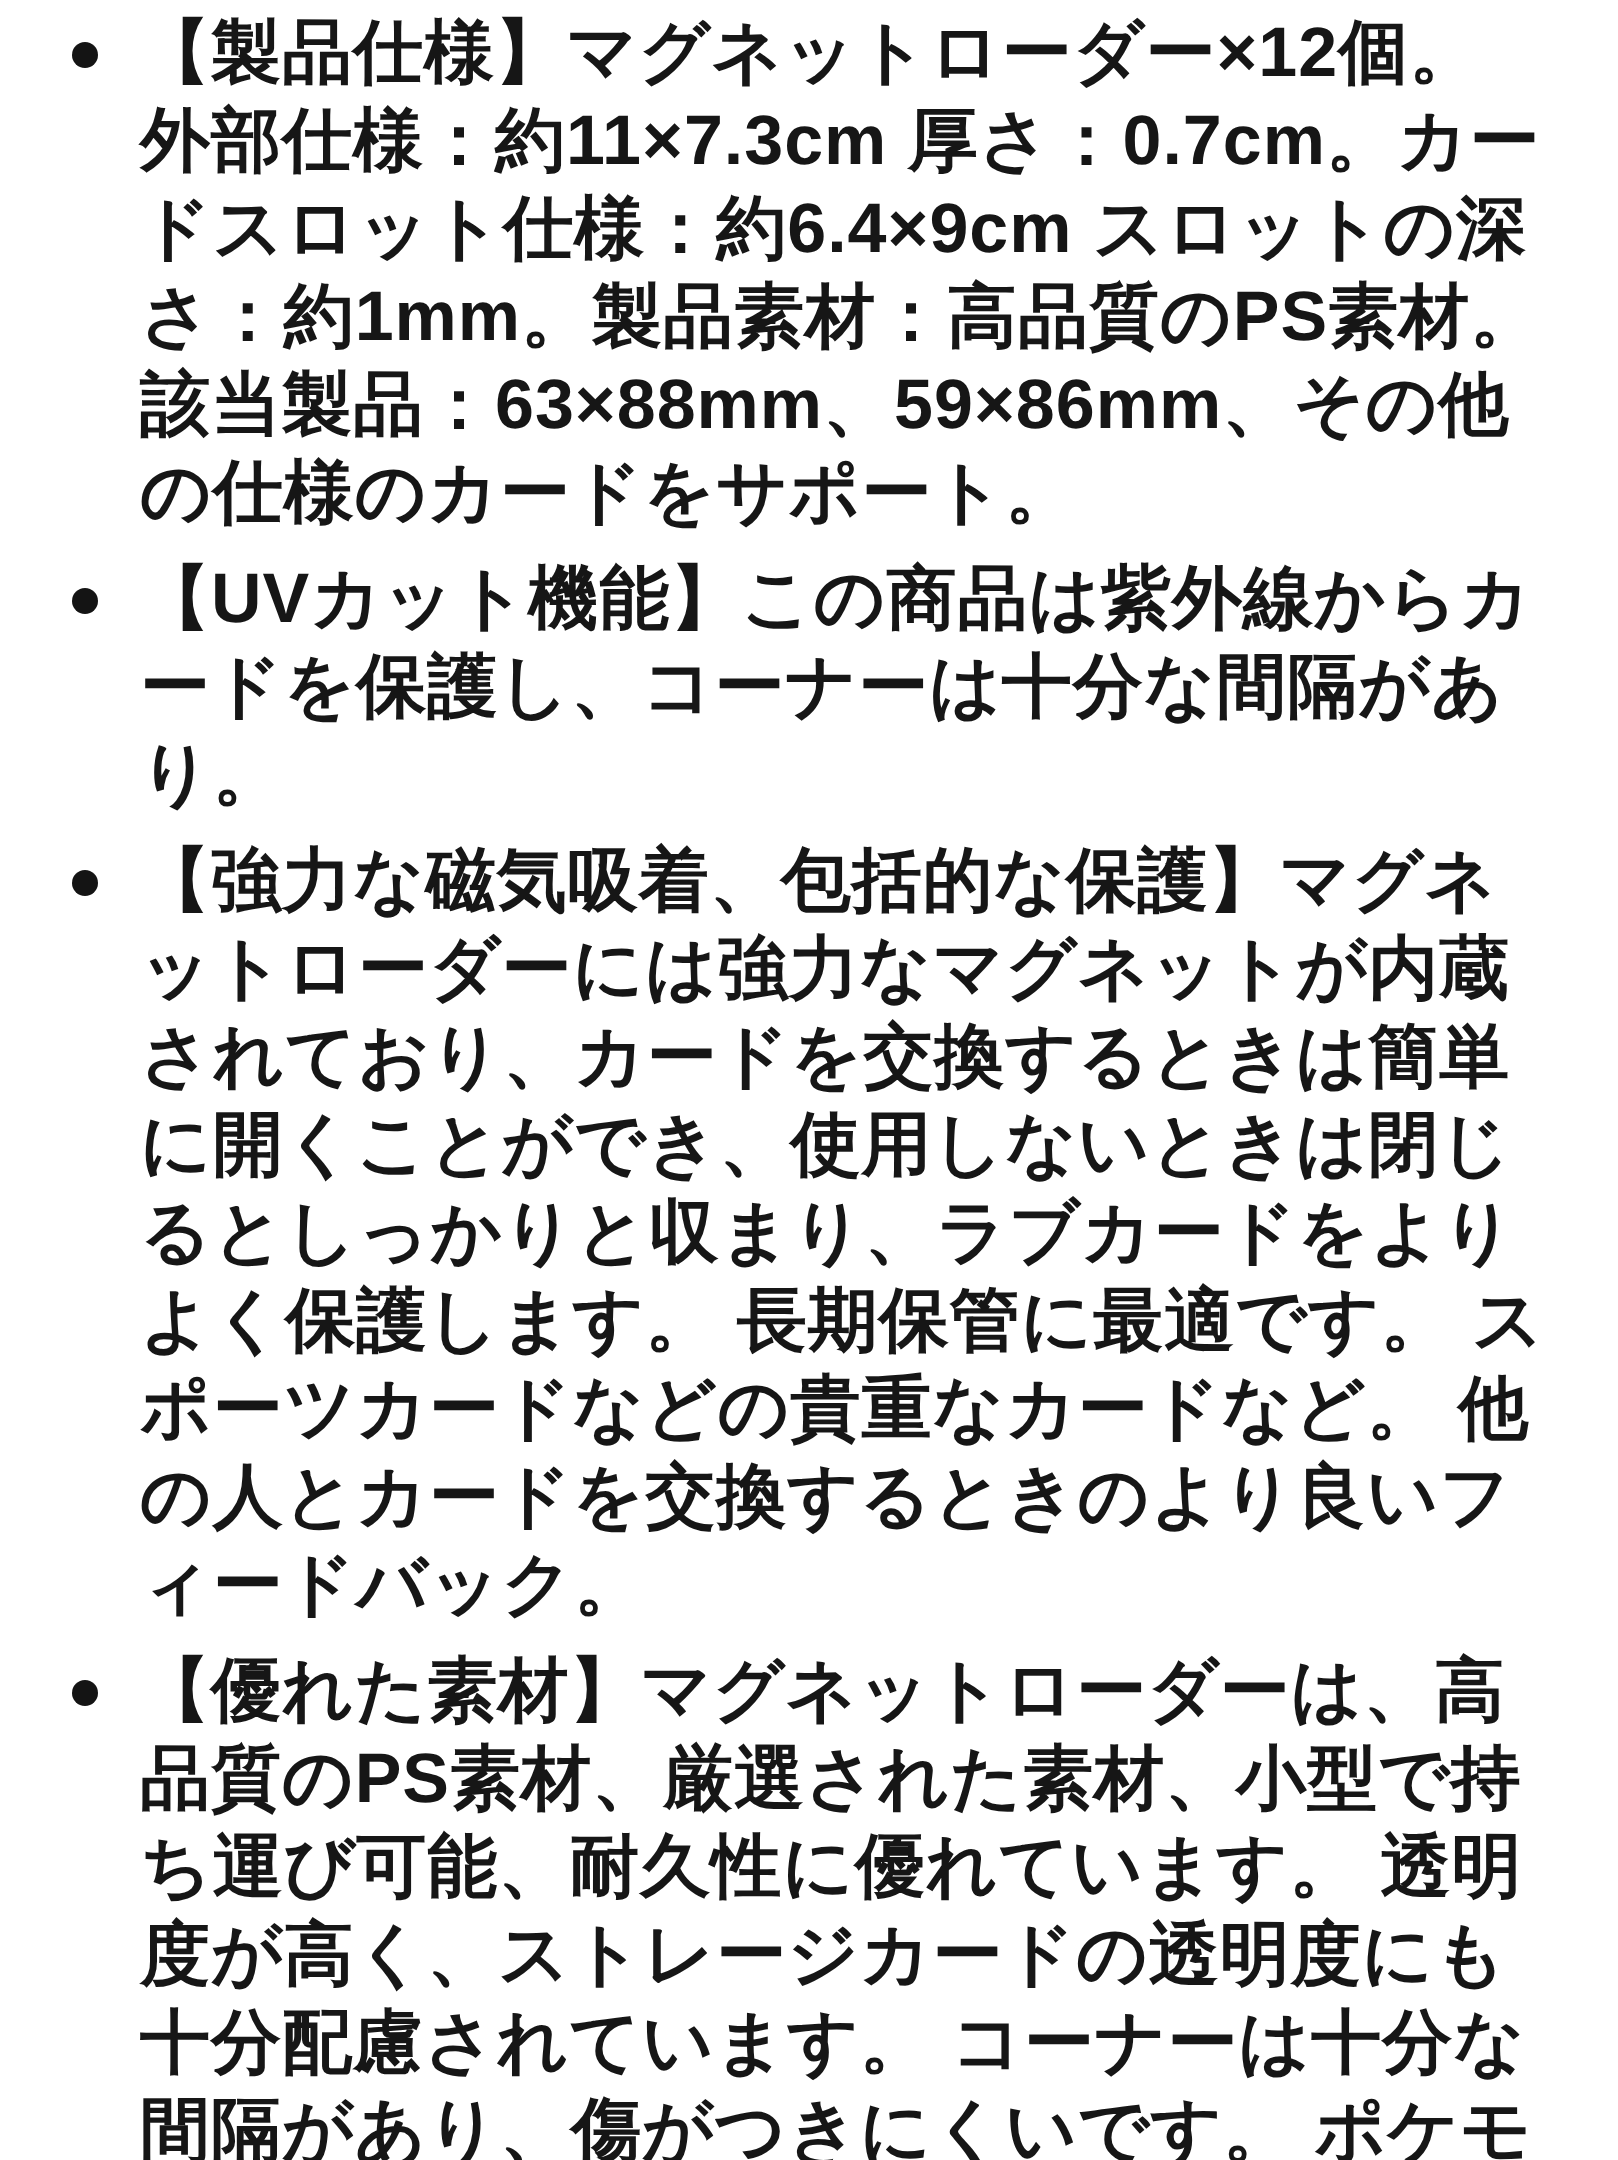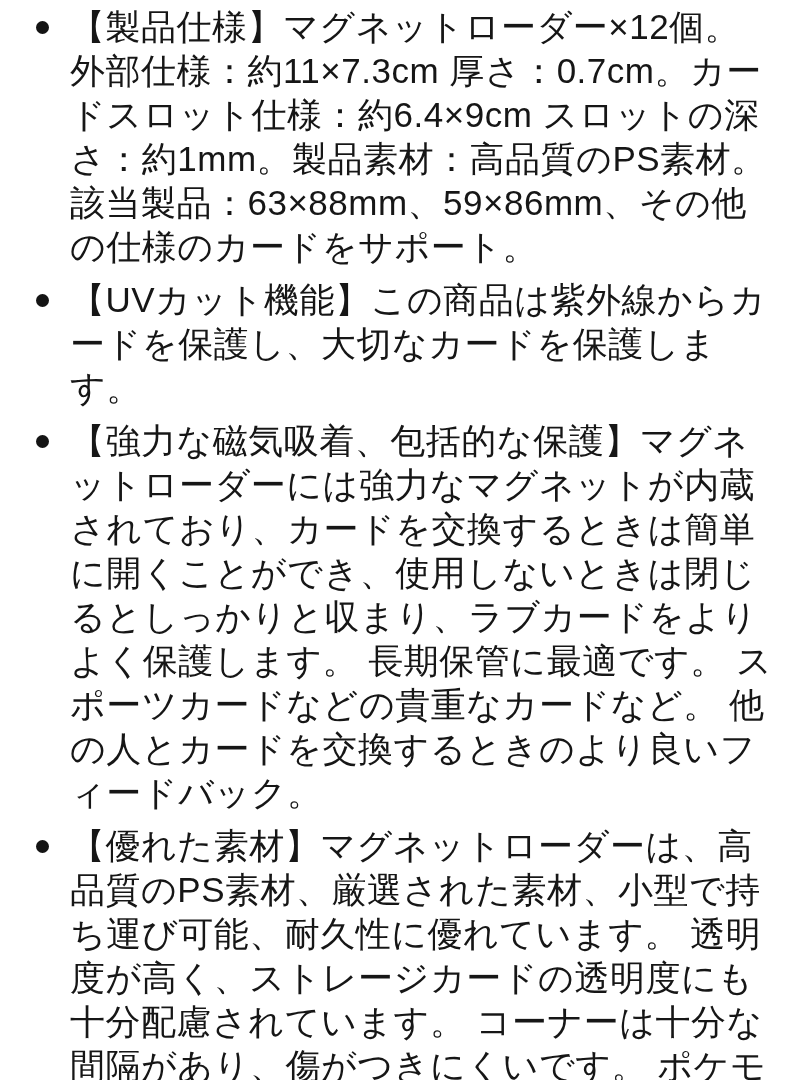--- a/index.html
+++ b/index.html
@@ -34,33 +34,34 @@
     position: absolute;
     left: -34px;
     top: 16px;
     width: 13px;
     height: 13px;
     border-radius: 50%;
     background: #141414;
   }
   .bullet-text {
     display: inline;
+    font-weight: bold;
   }
 </style>
 </head>
 <body>
 
 <ul class="bullet-list">
   <li class="bullet-item">
     <span class="bullet-dot"></span>
     <span class="bullet-text">【製品仕様】マグネットローダー×12個。外部仕様：約11×7.3cm 厚さ：0.7cm。カードスロット仕様：約6.4×9cm スロットの深さ：約1mm。製品素材：高品質のPS素材。該当製品：63×88mm、59×86mm、その他の仕様のカードをサポート。</span>
   </li>
   <li class="bullet-item">
     <span class="bullet-dot"></span>
-    <span class="bullet-text">【UVカット機能】この商品は紫外線からカードを保護し、大切なカードを保護します。</span>
+    <span class="bullet-text">【UVカット機能】この商品は紫外線からカードを保護し、コーナーは十分な間隔があり。</span>
   </li>
   <li class="bullet-item">
     <span class="bullet-dot"></span>
     <span class="bullet-text">【強力な磁気吸着、包括的な保護】マグネットローダーには強力なマグネットが内蔵されており、カードを交換するときは簡単に開くことができ、使用しないときは閉じるとしっかりと収まり、ラブカードをよりよく保護します。 長期保管に最適です。 スポーツカードなどの貴重なカードなど。 他の人とカードを交換するときのより良いフィードバック。</span>
   </li>
   <li class="bullet-item">
     <span class="bullet-dot"></span>
     <span class="bullet-text">【優れた素材】マグネットローダーは、高品質のPS素材、厳選された素材、小型で持ち運び可能、耐久性に優れています。 透明度が高く、ストレージカードの透明度にも十分配慮されています。 コーナーは十分な間隔があり、傷がつきにくいです。 ポケモンカードや遊戯王カード、スポーツカードなどの貴重なカードなど、国内のコレクタブルカード規格に対応。</span>
   </li>
 </ul>

